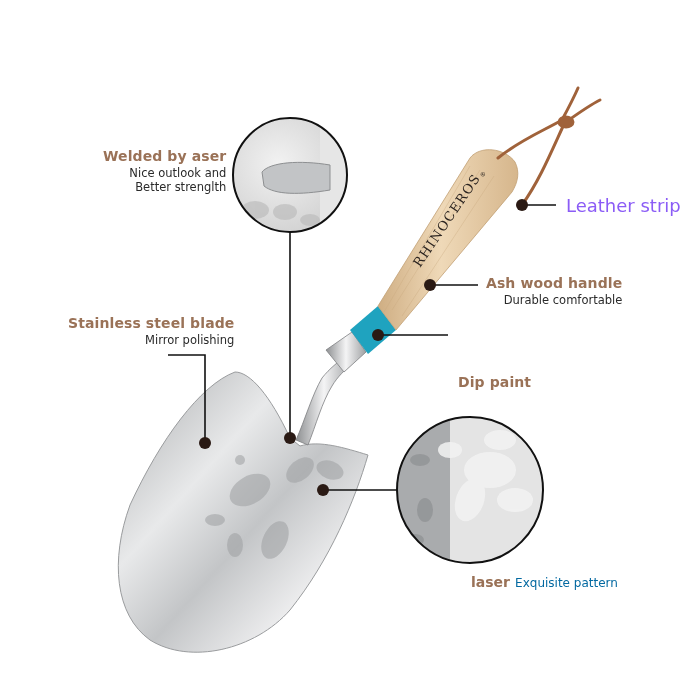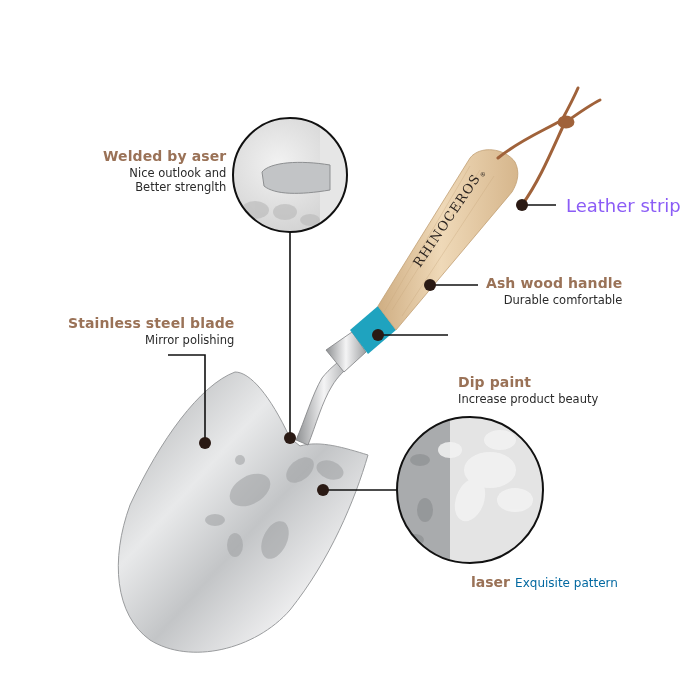--- a/index.html
+++ b/index.html
@@ -157,21 +157,20 @@
     <span class="plain">Leather strip</span>
   </div>
 
   <div class="label" style="left:486px; top:275px;">
     <span class="title">Ash wood handle</span>
     <span class="sub">Durable comfortable</span>
   </div>
 
   <div class="label" style="left:458px; top:326px;margin-top:48px;">
     <span class="title">Dip paint</span>
-    <span class="sub">Increase product beauty</span>
   </div>
 
   <div class="label" style="left:430px; top:572px;">
     <span class="inline-title">laser</span>
     <span class="inline-sub">Exquisite pattern</span>
   </div>
 
 </div>
 
 </body></html>

